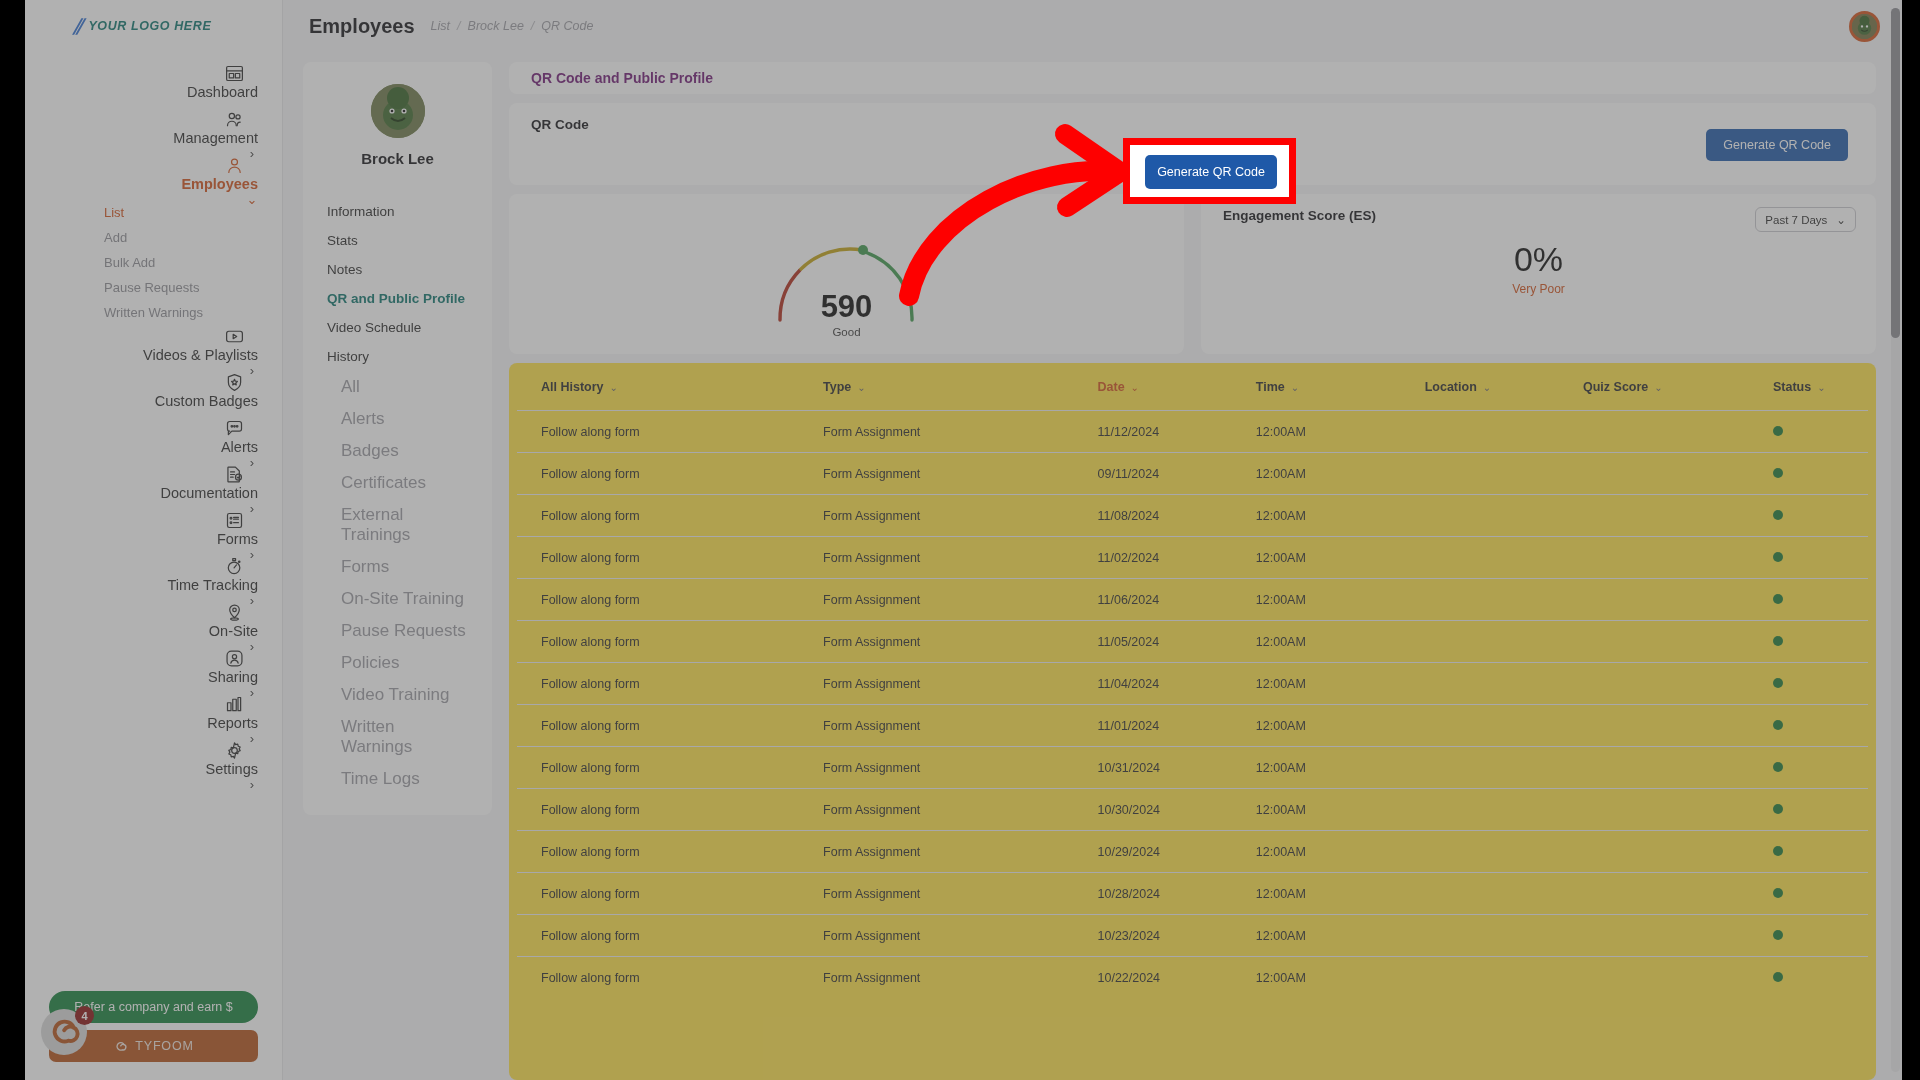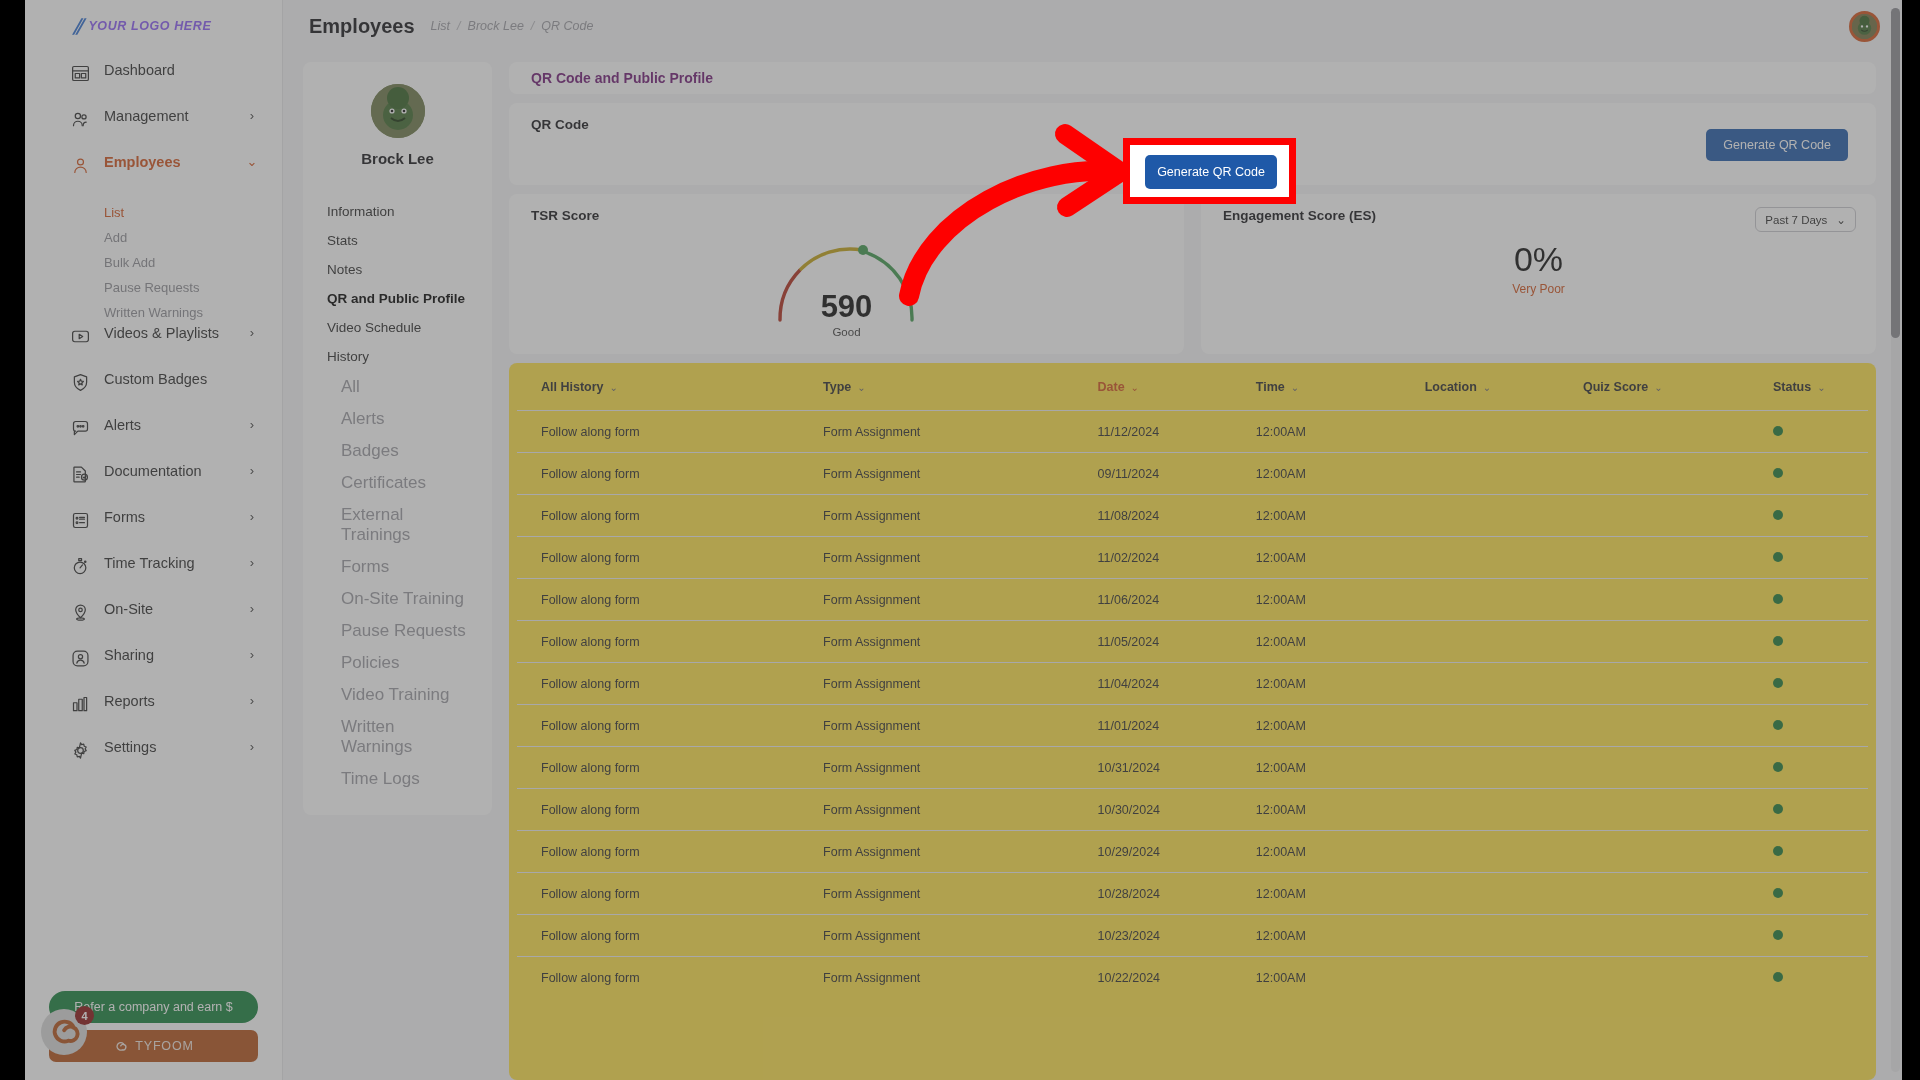--- a/index.html
+++ b/index.html
@@ -34,28 +34,28 @@
     border-right: 1px solid #e6e6e8;
     display: flex; flex-direction: column;
   }
   .logo-wrap {
     height: 52px; display: flex; align-items: center;
     padding-left: 48px; gap: 6px;
   }
   .logo-bolt { color: #2f6fd0; font-size: 21px; font-weight: 700;
                font-style: italic; line-height: 1; }
   .logo-text {
-    color: #8b5cf6; font-size: 12.5px; font-weight: 700;
+    color: #0f766e; font-size: 12.5px; font-weight: 700;
     font-style: italic; letter-spacing: .6px; text-align: center;
   }
   .nav { padding-top: 10px; flex: 1; overflow: hidden; }
   .nav-item {
-    display: flex; align-items: flex-start;
+    display: flex; align-items: flex-end;
     height: 46px; padding: 0 24px 0 44px;
-    cursor: pointer; position: relative;
+    cursor: pointer; position: relative; flex-direction: column;
   }
   .nav-item .ico {
     width: 22px; height: 22px; margin-right: 13px;
     display: flex; align-items: center; justify-content: center;
     flex: 0 0 22px; color: #2b2b2b;
   }
   .nav-item .ico svg { width: 21px; height: 21px;
     stroke: currentColor; fill: none; stroke-width: 1.4;
     stroke-linecap: round; stroke-linejoin: round; }
   .nav-item .lbl { font-size: 14.5px; color: #2b2b2b; flex: 1; }
@@ -137,21 +137,21 @@
     margin: 0 auto 12px auto; overflow: hidden; background: #6e7a4a;
   }
   .profile-name {
     text-align: center; font-size: 15px; font-weight: 700;
     color: #15151a; margin-bottom: 30px;
   }
   .p-link {
     font-size: 13.5px; color: #2b2b2b; padding: 7px 8px;
     cursor: pointer;
   }
-  .p-link.active { color: #000000; font-weight: 700; }
+  .p-link.active { color: #0f766e; font-weight: 700; }
   .p-sub {
     font-size: 17px; color: #9a9aa0; padding: 6px 8px 6px 22px;
     cursor: pointer;
   }
 
   
   .right-col { flex: 1; display: flex; flex-direction: column; gap: 9px; min-width: 0; }
 
   .card { background: #fff; border-radius: 8px; }
   .card-head-bar { height: 32px; display: flex; align-items: center;
@@ -503,21 +503,20 @@
       <div class="card card-head-bar">QR Code and Public Profile</div>
 
       <div class="card qr-panel">
         <div class="lbl">QR Code</div>
         <button class="gen-btn">Generate QR Code</button>
       </div>
 
       <div class="stats-row">
 
         <div class="stat-card">
-          <div class="stat-title">TSR Score</div>
           <div class="gauge-wrap">
             <svg width="190" height="120" viewBox="0 0 190 120">
               <path d="M28 112 A 70 70 0 0 1 48 62" fill="none" stroke="#b12c1b" stroke-width="3.4" stroke-linecap="round"></path>
               <path d="M49 61 A 70 70 0 0 1 110 42" fill="none" stroke="#c2a316" stroke-width="3.4" stroke-linecap="round"></path>
               <path d="M113 44 A 70 70 0 0 1 160 112" fill="none" stroke="#3f9a4e" stroke-width="3.4" stroke-linecap="round"></path>
               <circle cx="111" cy="42" r="5" fill="#3f9a4e"></circle>
             </svg>
           </div>
           <div class="gauge-val">
             <div class="gauge-num">590</div>

